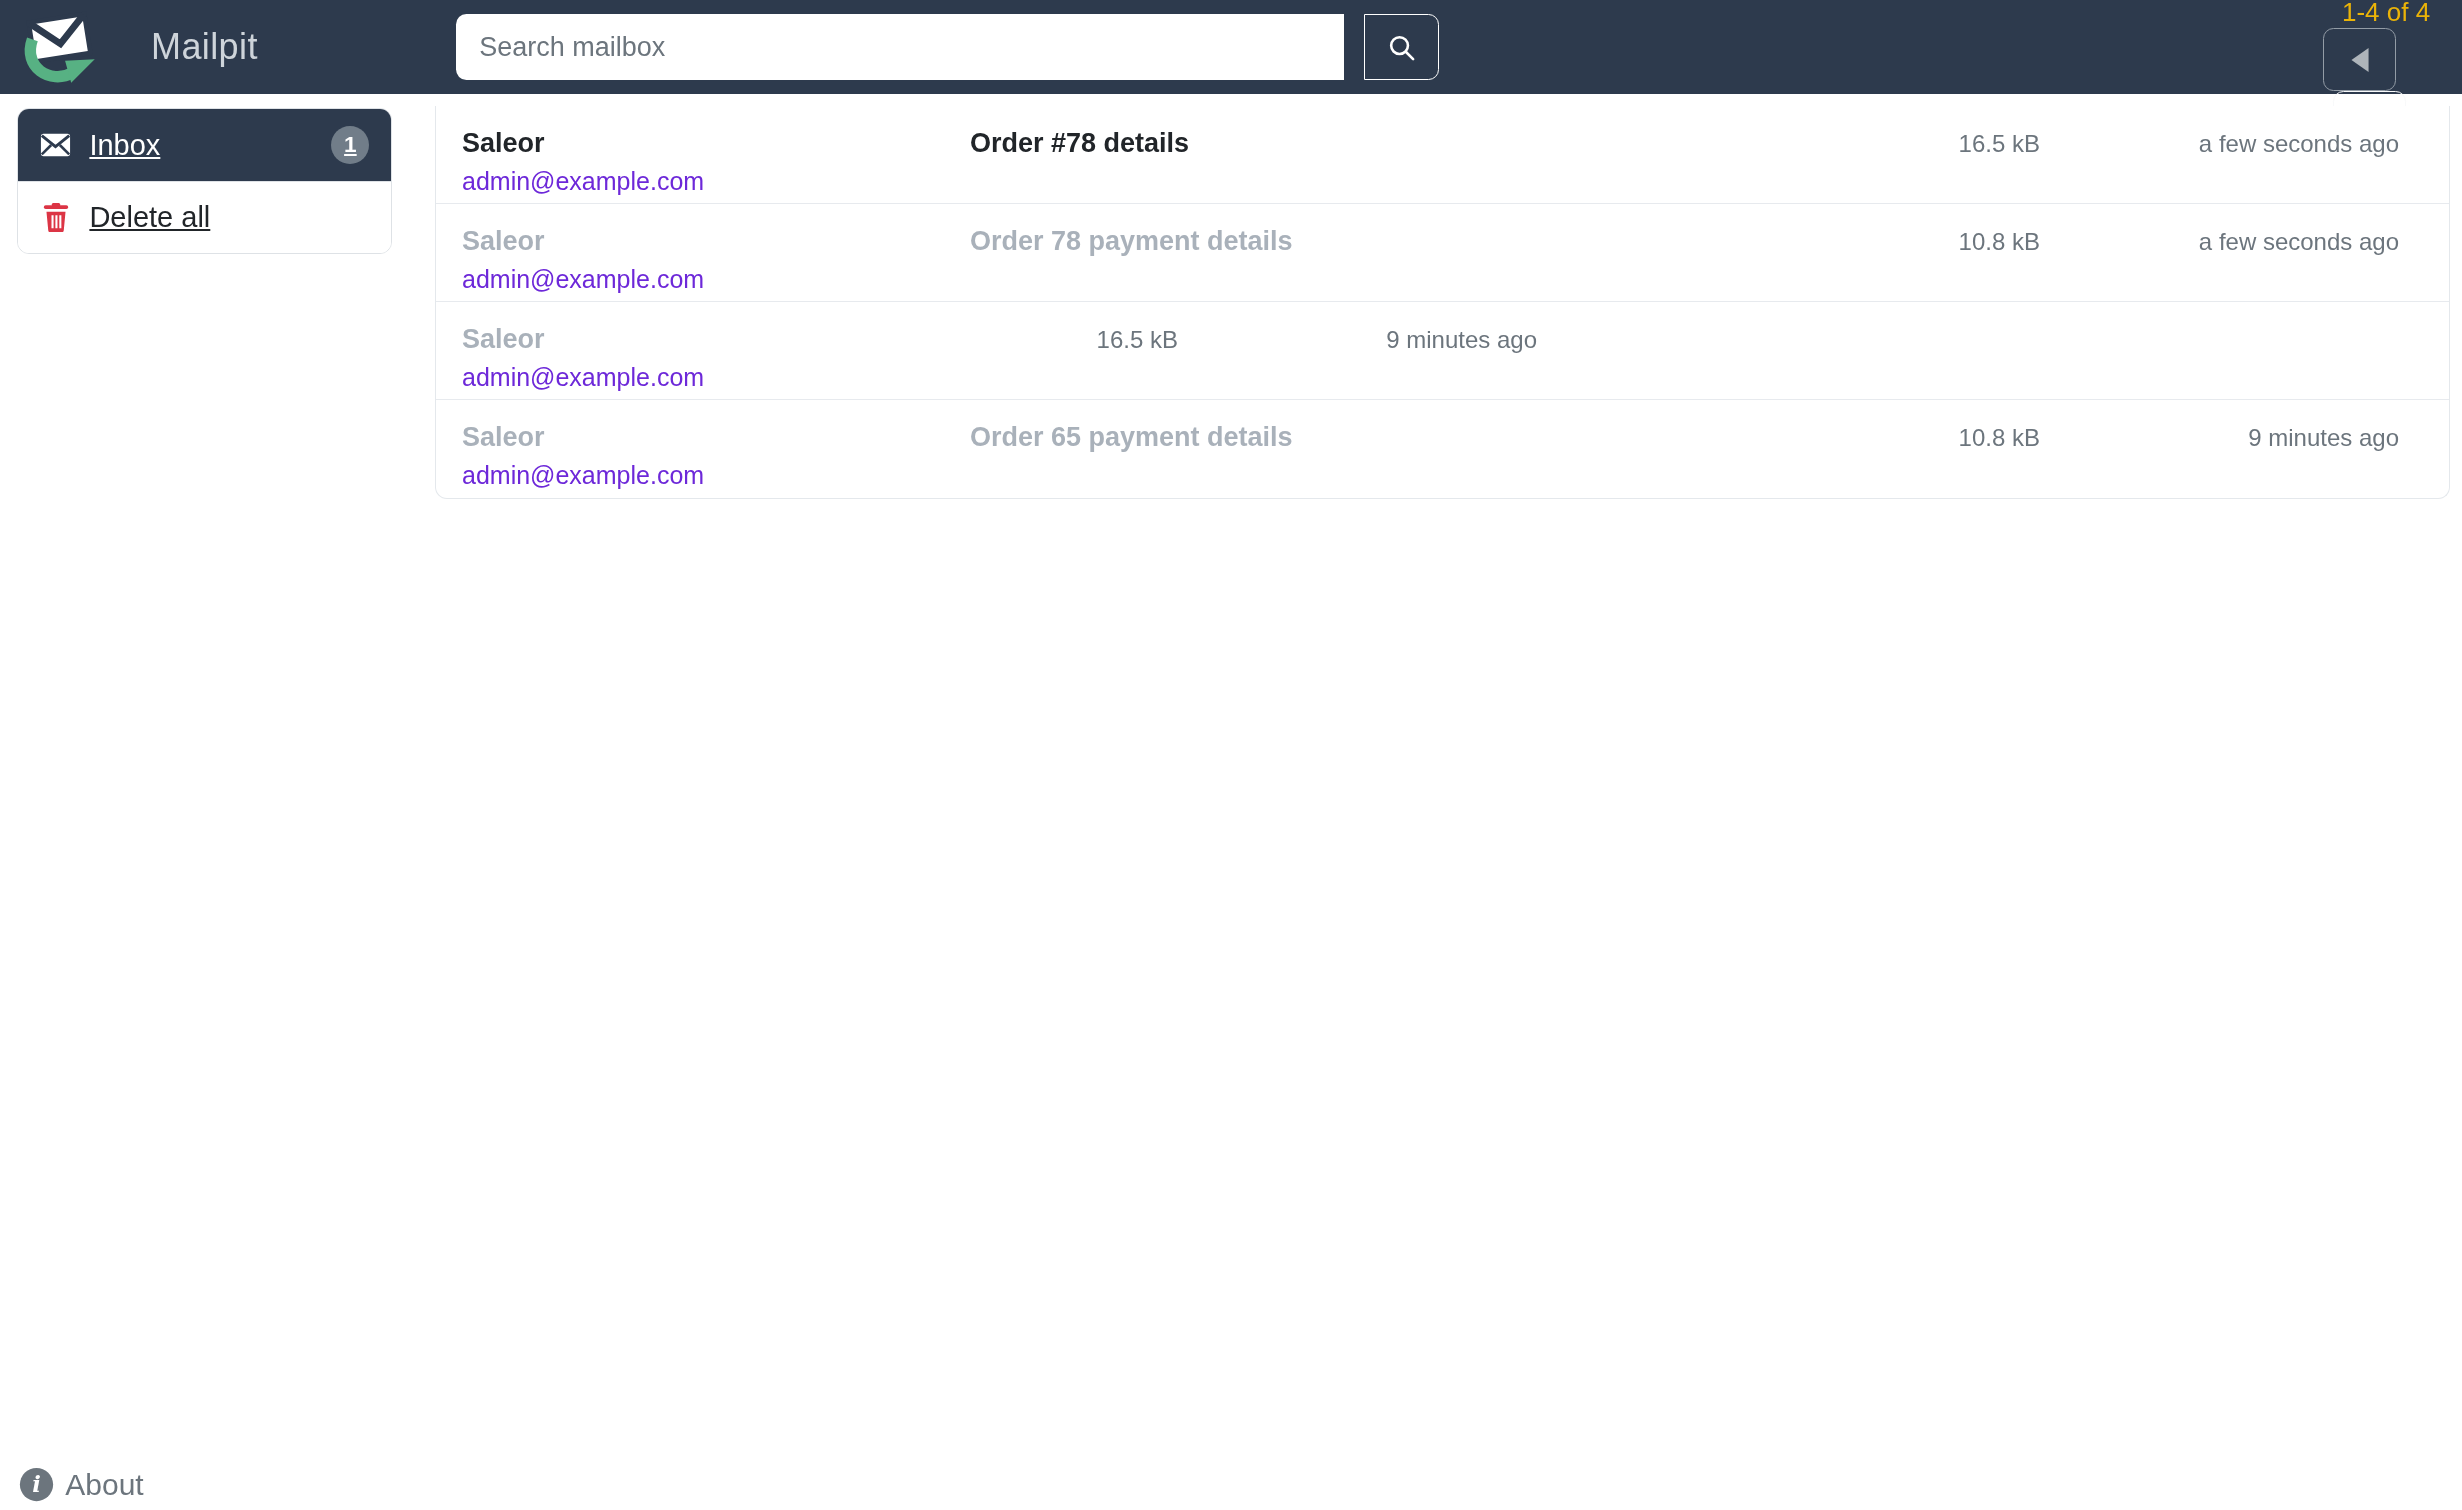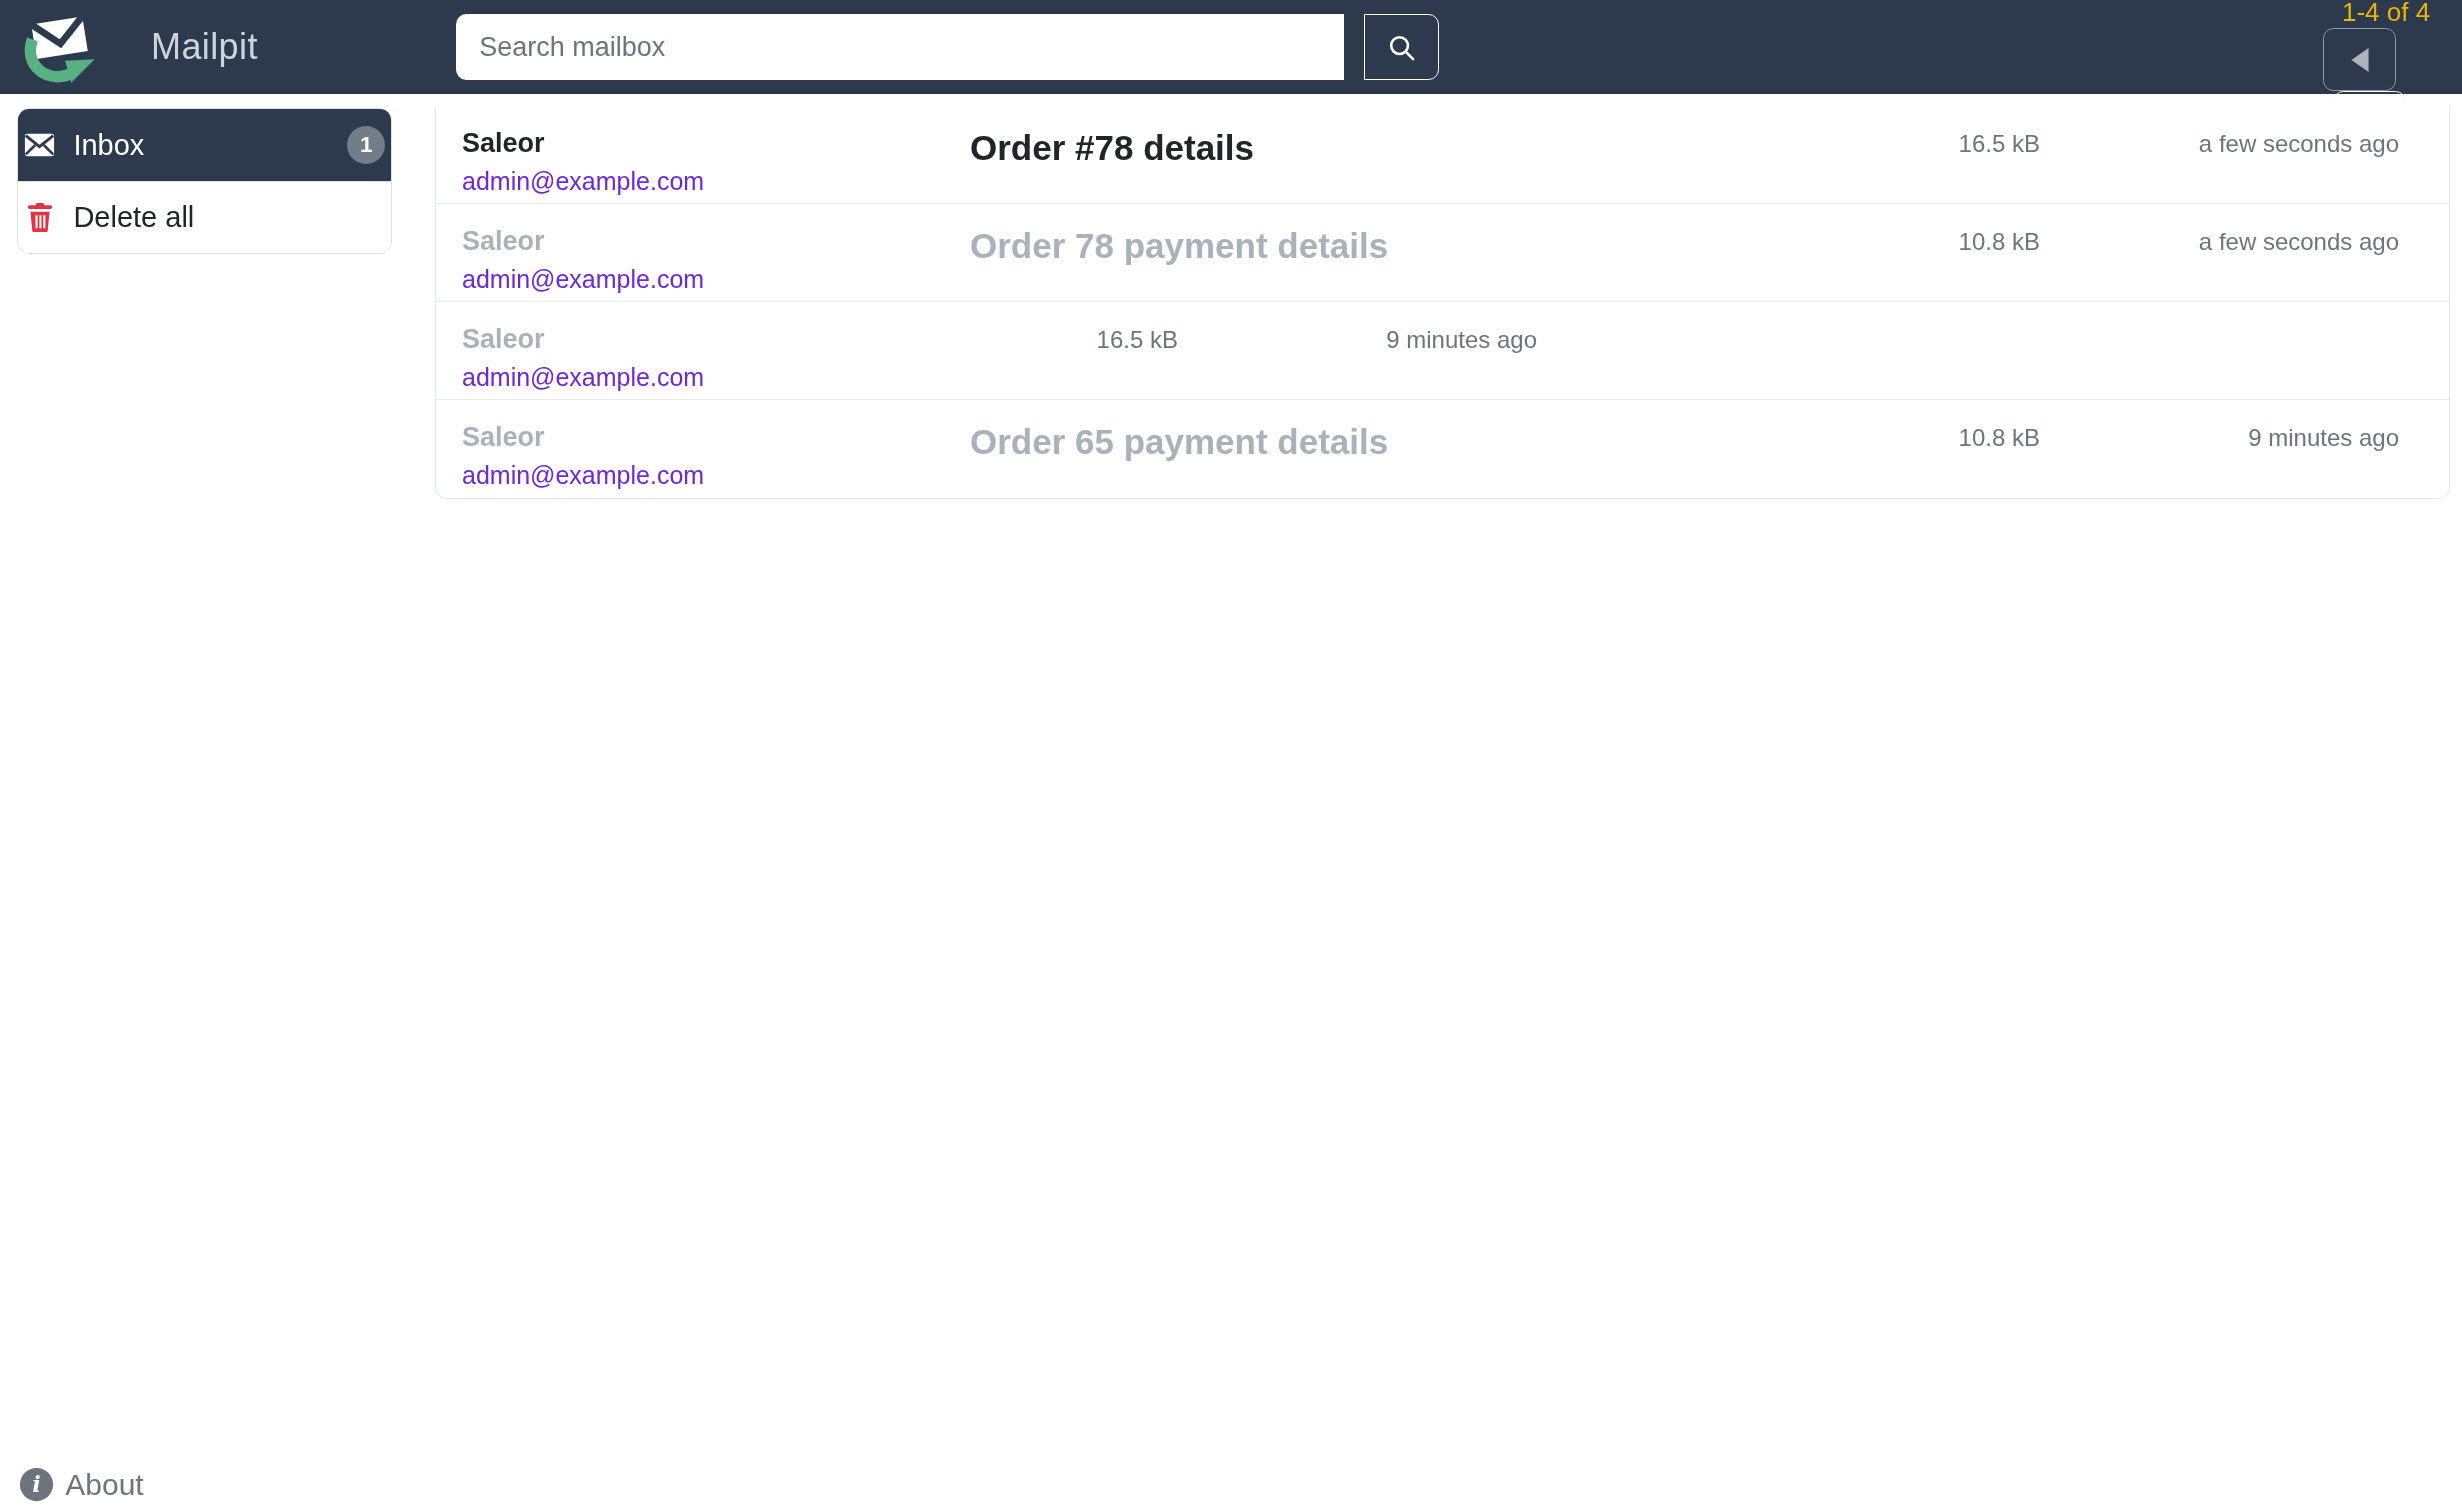--- a/index.html
+++ b/index.html
@@ -96,25 +96,26 @@
     width: 375px;
     background: #fff;
     border: 0.9px solid #dee2e6;
     border-radius: 12px;
     overflow: hidden;
   }
   .side-item {
     height: 72px;
     display: flex;
     align-items: center;
-    padding: 0 6px;
+    padding: 0 22px;
     font-size: 29px;
     color: #212529;
     cursor: pointer;
     background: #fff;
+    text-decoration: underline;
   }
   .side-item + .side-item { border-top: 0.9px solid #dee2e6; }
   .side-item.active { background: #2d3a4d; color: #ffffff; }
   .side-item .ic { width: 31px; display: flex; justify-content: center; margin-right: 18px; flex: none; }
   .badge {
     margin-left: auto;
     width: 38px; height: 38px;
     border-radius: 50%;
     background: #717d89;
     color: #fff;
@@ -138,21 +139,21 @@
     display: flex;
     align-items: flex-start;
     padding: 22px 50px 0 26px;
     cursor: pointer;
   }
   .msg-row:not(:last-child) { border-bottom: 0.9px solid #e7eaee; }
   .col-from { width: 508px; flex: none; }
   .m-sender { font-size: 27px; font-weight: 700; color: #212529; line-height: 1.15; }
   .m-email  { font-size: 25px; color: #6d28d9; margin-top: 7.8px; }
   .col-subj { flex: 1; }
-  .m-subject { font-size: 35px; font-weight: 700; color: #212529; line-height: 1.15; }
+  .m-subject { font-size: 27px; font-weight: 700; color: #212529; line-height: 1.15; }
   .col-size { width: 208px; flex: none; text-align: right; font-size: 24px; color: #6c757d; line-height: 1.3; }
   .col-time { width: 359px; flex: none; text-align: right; font-size: 24px; color: #6c757d; line-height: 1.3; }
   .msg-row.read .m-sender, .msg-row.read .m-subject { color: #a9b1ba; }
 
   
   .about {
     position: absolute;
     left: 19px; bottom: 8.7px;
     display: flex; align-items: center;
     color: #6c757d;

